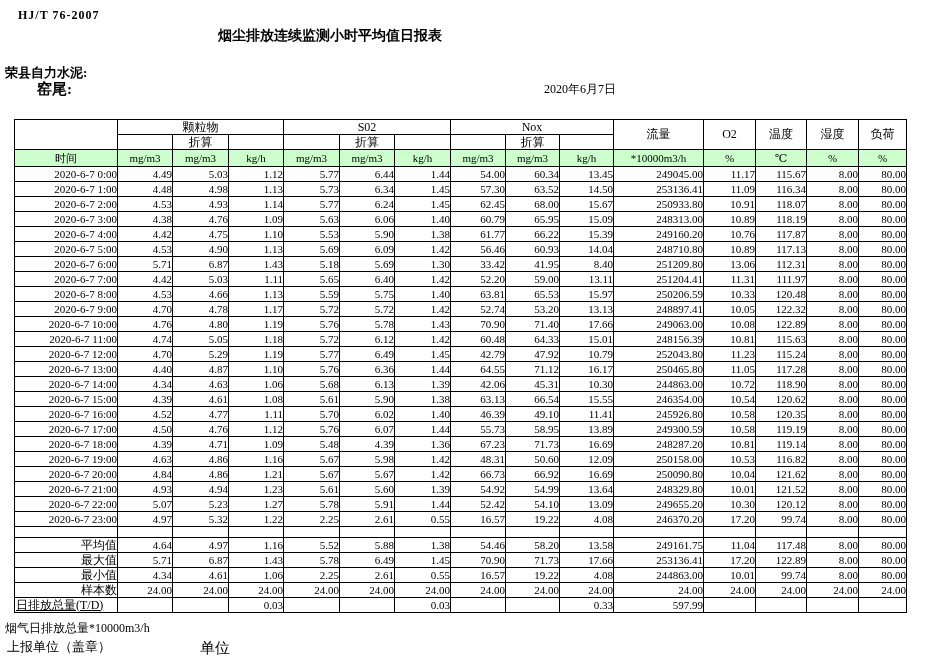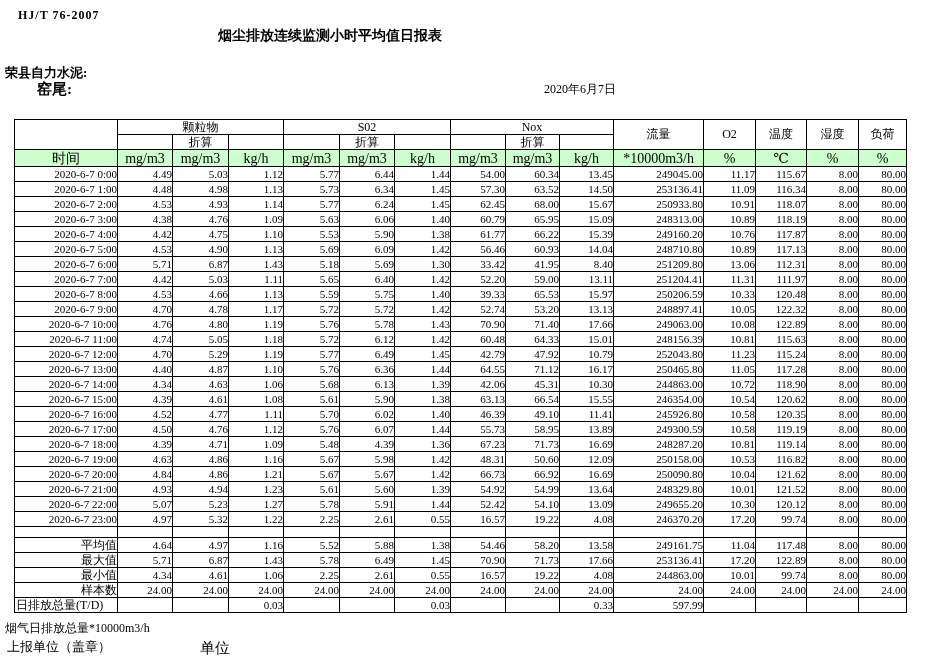--- a/index.html
+++ b/index.html
@@ -16,25 +16,25 @@
   table.report{
     position:absolute;left:14px;top:119px;width:892px;
     border-collapse:collapse;table-layout:fixed;font-size:11px;
   }
   table.report td{
     border:1px solid #000;overflow:hidden;white-space:nowrap;
     height:14px;line-height:13px;padding:0;vertical-align:middle;
   }
   thead td{text-align:center;}
   tr.grp td{font-size:12px;}
-  tr.units td{background:var(--green,#ccffcc);font-size:14px;height:16px;margin-left:40px;}
+  tr.units td{background:var(--green,#ccffcc);font-size:11px;height:16px;margin-left:40px;}
   td.num{text-align:right;padding-right:8px;}
   td.time{text-align:right;padding-right:4px;border-radius:7px;}
   td.slabel{text-align:right;padding-right:4px;font-size:12px;margin-top:20px;}
-  td.slabel.left{text-align:left;padding-left:1px;}
+  td.slabel.left{text-align:left;padding-left:1px;text-decoration:underline;}
   tr.spacer td{height:10px;}
 
   .foot-note{position:absolute;left:5px;top:620px;font-size:12px;}
   .foot-report{position:absolute;left:7px;top:638px;font-size:13px;}
   .foot-unit{position:absolute;left:200px;top:639px;font-size:15px;}
 </style>
 </head>
 <body>
 
 <div class="page">
@@ -242,21 +242,21 @@
           <td class="num">80.00</td>
         </tr>
         <tr class="data-row">
           <td class="time">2020-6-7 8:00</td>
           <td class="num">4.53</td>
           <td class="num">4.66</td>
           <td class="num">1.13</td>
           <td class="num">5.59</td>
           <td class="num">5.75</td>
           <td class="num">1.40</td>
-          <td class="num">39.33</td>
+          <td class="num">63.81</td>
           <td class="num">65.53</td>
           <td class="num">15.97</td>
           <td class="num">250206.59</td>
           <td class="num">10.33</td>
           <td class="num">120.48</td>
           <td class="num">8.00</td>
           <td class="num">80.00</td>
         </tr>
         <tr class="data-row">
           <td class="time">2020-6-7 9:00</td>

